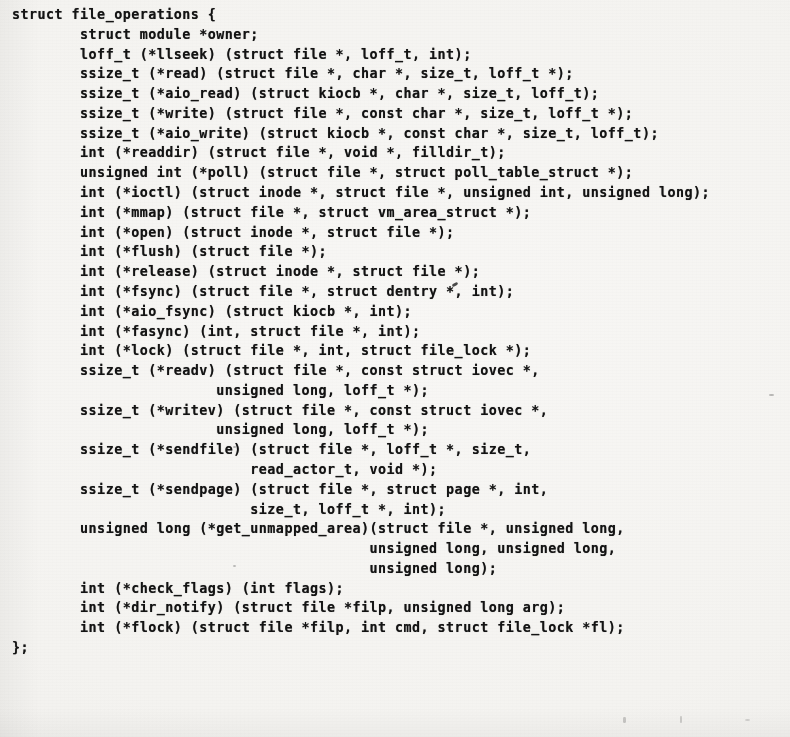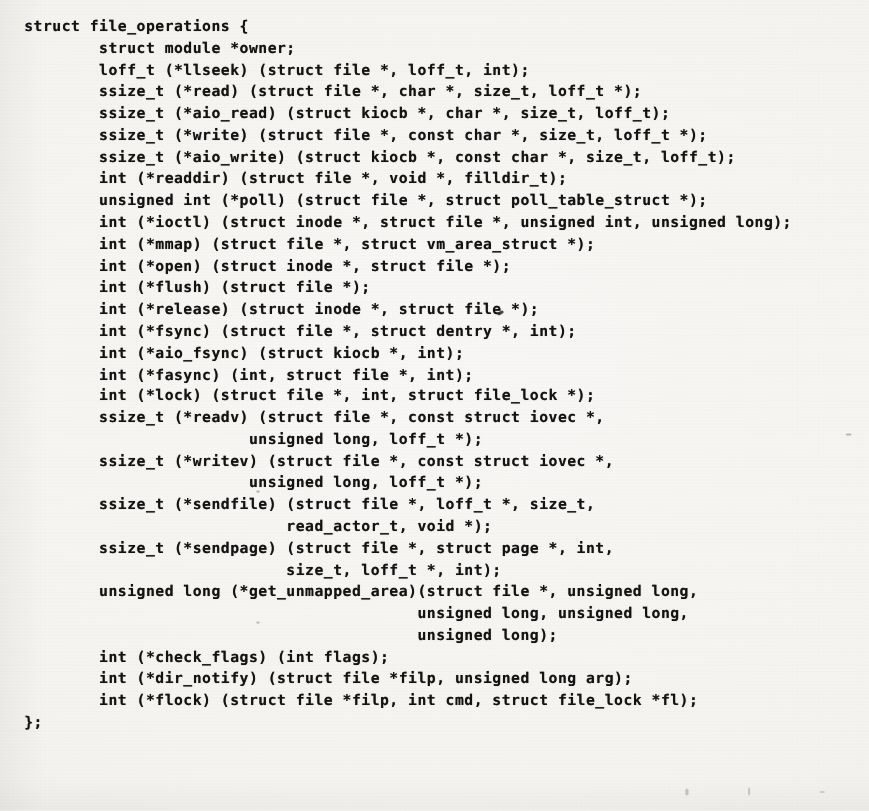--- a/index.html
+++ b/index.html
@@ -44,21 +44,21 @@
     inset: 0;
     pointer-events: none;
     background: linear-gradient(90deg, rgba(0,0,0,0.035) 0px, rgba(0,0,0,0.0) 40px),
                 linear-gradient(0deg,  rgba(0,0,0,0.03) 0px, rgba(0,0,0,0.0) 30px);
   }
 
   #code-listing {
     position: absolute;
     left: 10px;
     top: 3px;
-    margin: 12px;
+    margin: 2px;
     padding: 0;
     font-family: "DejaVu Sans Mono", "Liberation Mono", monospace;
     font-size: 13.4px;
     line-height: 19.78px;
     font-weight: 700;
     letter-spacing: 0.45px;
     color: #131313;
     white-space: pre;
     text-shadow: 0 0 0.7px rgba(0,0,0,0.55);
     z-index: 2;

